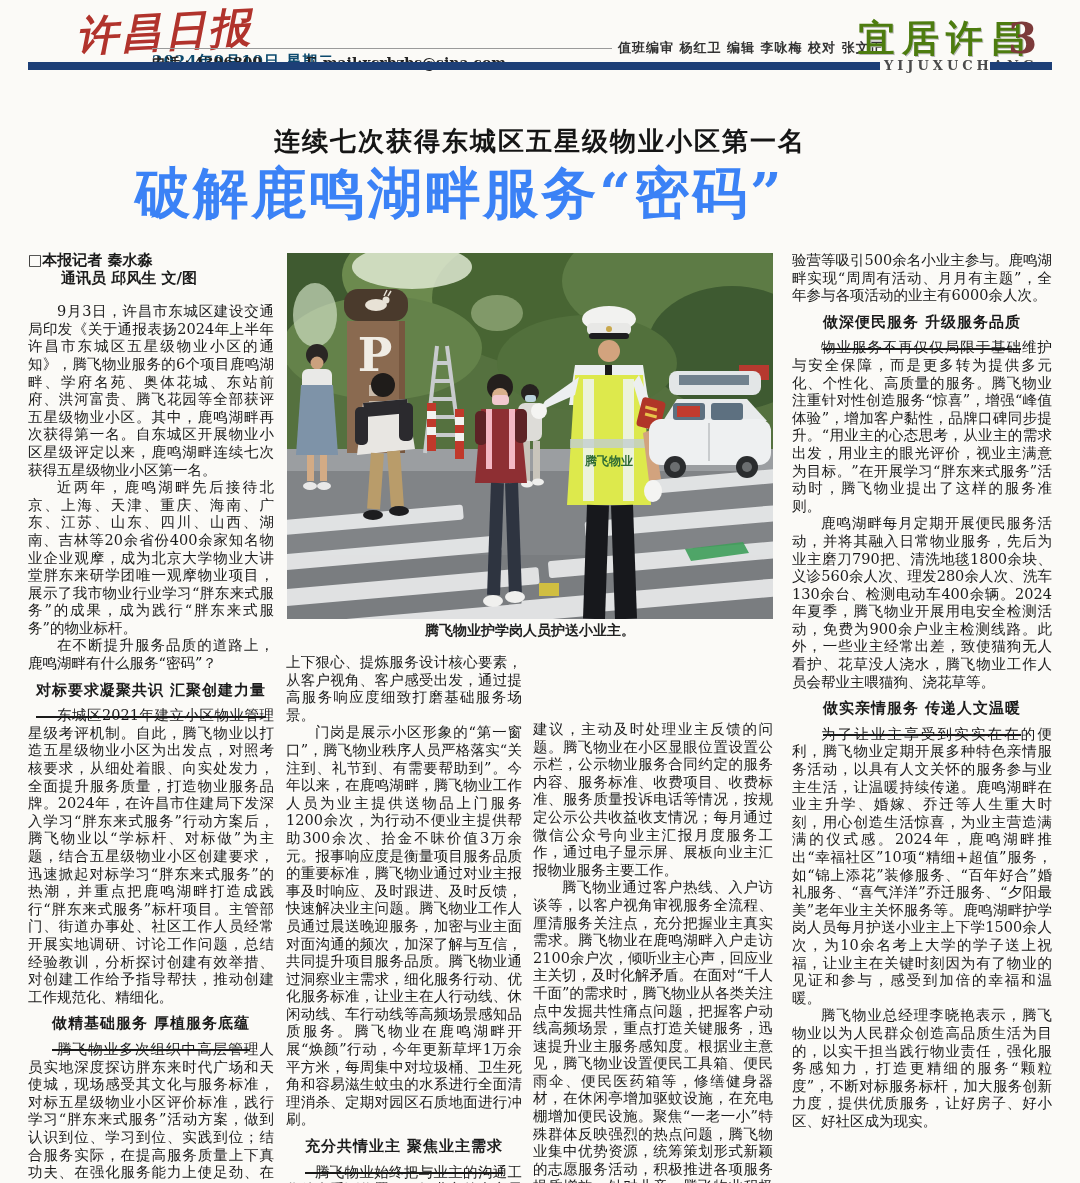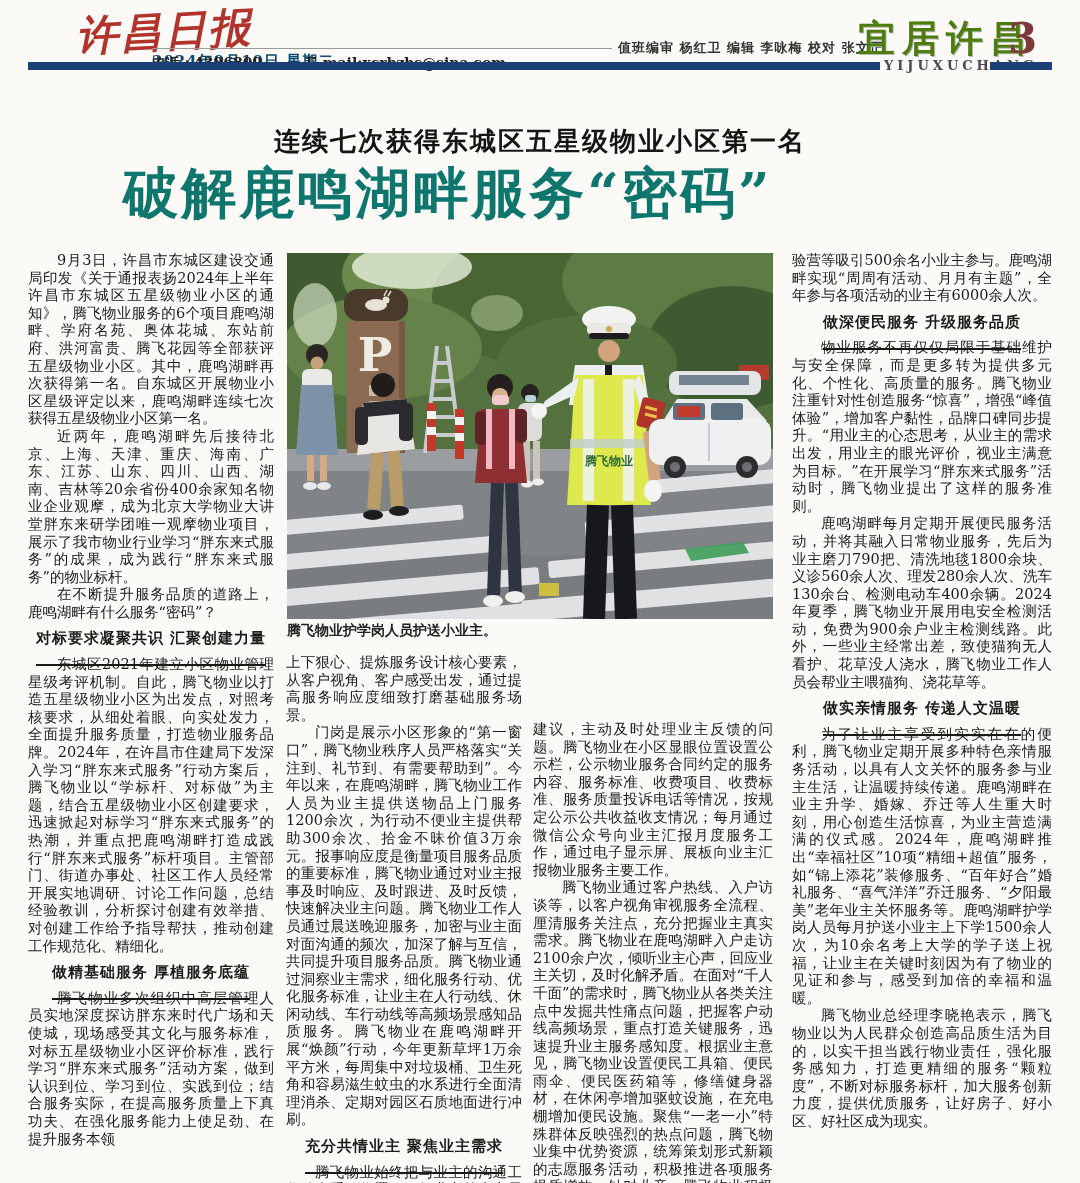--- a/index.html
+++ b/index.html
@@ -18,40 +18,40 @@
         letter-spacing:7px;text-shadow:1px 1px 0 #b9b9b9;}
   .pagenum{left:1008px;top:14px;font-size:42px;font-weight:900;color:#7c3a3a;}
   .navybar{top:62px;height:8px;background:#1d3f77;}
   .bar-a{left:28px;width:852px;}
   .bar-b{left:990px;width:62px;}
   .pinyin{left:884px;top:58px;font-size:13px;letter-spacing:4px;color:#4a4a4a;font-weight:bold;}
 
   
   .kicker{left:0;top:124px;width:1080px;text-align:center;font-size:26px;
           font-weight:bold;color:#151515;letter-spacing:2px;}
-  .title{left:0;top:156px;width:896px;text-align:center;font-size:55px;
-         font-weight:900;color:#0f766e;letter-spacing:3px;line-height:74px;}
+  .title{left:12px;top:156px;width:896px;text-align:center;font-size:55px;
+         font-weight:900;color:#3b82f6;letter-spacing:3px;line-height:74px;}
 
   
   .col{font-size:14.5px;line-height:17.6px;text-align:justify;color:#1b1b1b;}
   .col p{margin:0;text-indent:2em;}
   .col p.cont{text-indent:0;}
   .col1{left:28px;top:252px;width:246px;}
   .col2{left:286px;top:654px;width:236px;}
   .col3{left:533px;top:690px;width:240px;margin-top:31px;}
   .col4{left:792px;top:252px;width:260px;}
   .byline{font-weight:bold;font-size:15px;margin-bottom:16px;}
   .byline .b1{text-indent:0;}
   .byline .b2{text-indent:2.2em;}
   .subhead{text-align:center;font-weight:bold;font-size:15px;margin:9px 0 8px;}
   .subhead span{border-bottom:2px solid #1a1a1a;padding-bottom:17px;letter-spacing:1px;}
 
   
   .photo{left:287px;top:253px;width:486px;height:366px;background:#6a7d55;}
-  .caption{left:287px;top:622px;width:486px;text-align:left;font-size:14px;
+  .caption{left:287px;top:622px;width:486px;text-align:center;font-size:14px;
            font-weight:bold;color:#222;}
 </style>
 </head>
 <body>
 
 <div class="abs logo">许昌日报</div>
 <div class="abs dateline">2024年9月10日 星期二</div>
 <div class="abs thinrule"></div>
 <div class="abs contactline">
   <span>电话：4396809</span>
@@ -62,20 +62,24 @@
 <div class="abs sectiontitle">宜居许昌</div>
 <div class="abs pagenum">3</div>
 <div class="abs navybar bar-a"></div>
 <div class="abs pinyin">YIJUXUCHANG</div>
 <div class="abs navybar bar-b"></div>
 
 <div class="abs kicker">连续七次获得东城区五星级物业小区第一名</div>
 <div class="abs title">破解鹿鸣湖畔服务“密码”</div>
 
 <div class="abs col col1">
+  <div class="byline">
+    <p class="b1">□本报记者 秦水淼</p>
+    <p class="b2">通讯员 邱风生 文/图</p>
+  </div>
   <p>9月3日，许昌市东城区建设交通局印发《关于通报表扬2024年上半年许昌市东城区五星级物业小区的通知》，腾飞物业服务的6个项目鹿鸣湖畔、学府名苑、奥体花城、东站前府、洪河富贵、腾飞花园等全部获评五星级物业小区。其中，鹿鸣湖畔再次获得第一名。自东城区开展物业小区星级评定以来，鹿鸣湖畔连续七次获得五星级物业小区第一名。</p>
   <p>近两年，鹿鸣湖畔先后接待北京、上海、天津、重庆、海南、广东、江苏、山东、四川、山西、湖南、吉林等20余省份400余家知名物业企业观摩，成为北京大学物业大讲堂胖东来研学团唯一观摩物业项目，展示了我市物业行业学习“胖东来式服务”的成果，成为践行“胖东来式服务”的物业标杆。</p>
   <p>在不断提升服务品质的道路上，鹿鸣湖畔有什么服务“密码”？</p>
   <div class="subhead"><span>对标要求凝聚共识 汇聚创建力量</span></div>
   <p>东城区2021年建立小区物业管理星级考评机制。自此，腾飞物业以打造五星级物业小区为出发点，对照考核要求，从细处着眼、向实处发力，全面提升服务质量，打造物业服务品牌。2024年，在许昌市住建局下发深入学习“胖东来式服务”行动方案后，腾飞物业以“学标杆、对标做”为主题，结合五星级物业小区创建要求，迅速掀起对标学习“胖东来式服务”的热潮，并重点把鹿鸣湖畔打造成践行“胖东来式服务”标杆项目。主管部门、街道办事处、社区工作人员经常开展实地调研、讨论工作问题，总结经验教训，分析探讨创建有效举措、对创建工作给予指导帮扶，推动创建工作规范化、精细化。</p>
   <div class="subhead"><span>做精基础服务 厚植服务底蕴</span></div>
   <p>腾飞物业多次组织中高层管理人员实地深度探访胖东来时代广场和天使城，现场感受其文化与服务标准，对标五星级物业小区评价标准，践行学习“胖东来式服务”活动方案，做到认识到位、学习到位、实践到位；结合服务实际，在提高服务质量上下真功夫、在强化服务能力上使足劲、在提升服务本领</p>
 </div>
 
 <div class="abs photo">

